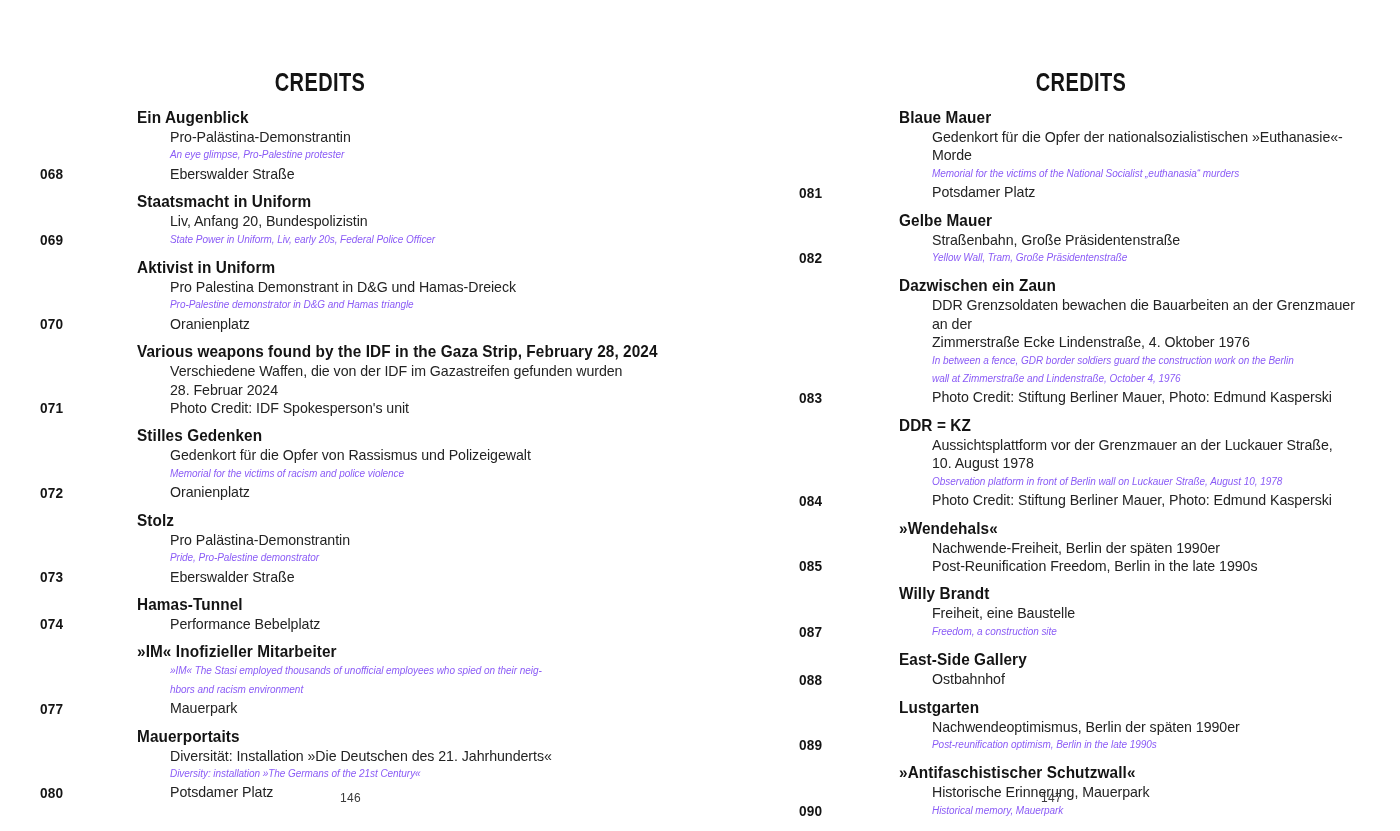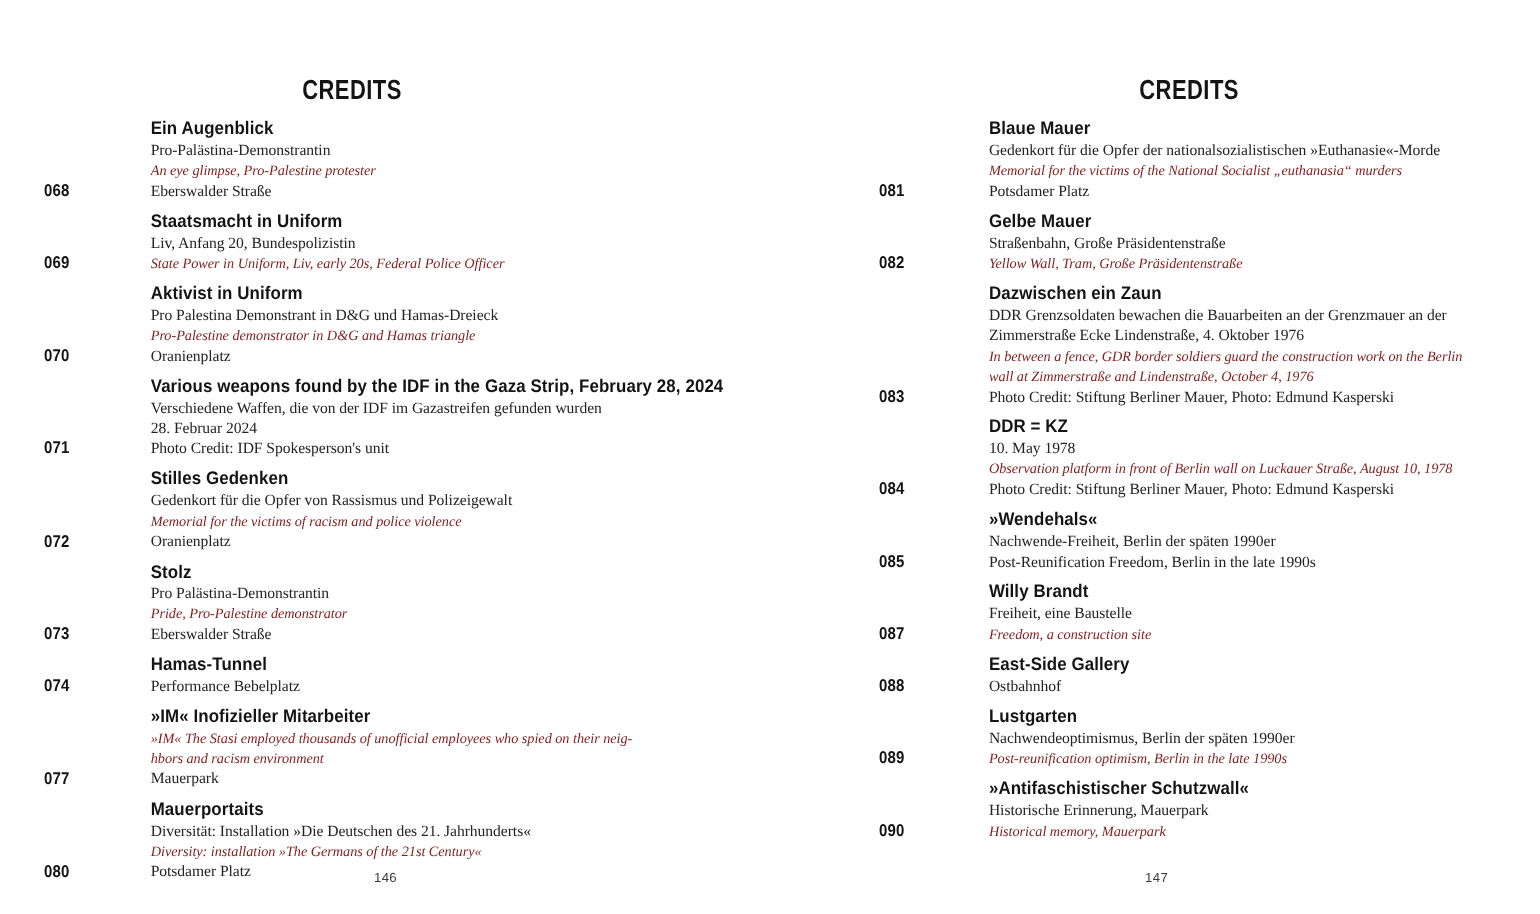--- a/index.html
+++ b/index.html
@@ -90,31 +90,32 @@
     line-height: 19px;
     color: #141414;
     letter-spacing: 0.1px;
     transform: scaleX(0.93);
     transform-origin: left top;
     white-space: nowrap;
     margin-bottom: 1px;
   }
 
   .line {
-    font-family: Liberation Serif, serif;
+    font-family: Liberation Sans, sans-serif;
     font-size: 14.2px;
     line-height: 18.4px;
     color: #232323;
     letter-spacing: -0.05px;
+    margin-left: 33px;
   }
 
   .line.italic {
     font-style: italic;
-    font-size: 13px;
-    color: #7f1d1d;
+    font-size: 10px;
+    color: #8b5cf6;
   }
 
   .folio {
     position: absolute;
     bottom: 26px;
     font-family: Liberation Sans, sans-serif;
     font-size: 12px;
     color: #3a3a3a;
     letter-spacing: 0.3px;
   }
@@ -239,21 +240,22 @@
             <div class="line">Zimmerstraße Ecke Lindenstraße, 4. Oktober 1976</div>
             <div class="line italic">In between a fence, GDR border soldiers guard the construction work on the Berlin</div>
             <div class="line italic">wall at Zimmerstraße and Lindenstraße, October 4, 1976</div>
             <div class="line">Photo Credit: Stiftung Berliner Mauer, Photo: Edmund Kasperski</div>
           </div>
         </div>
         <div class="entry">
           <div class="entry-num">084</div>
           <div class="entry-body">
             <div class="entry-heading">DDR = KZ</div>
-            <div class="line">10. May 1978</div>
+            <div class="line">Aussichtsplattform vor der Grenzmauer an der Luckauer Straße,</div>
+            <div class="line">10. August 1978</div>
             <div class="line italic">Observation platform in front of Berlin wall on Luckauer Straße, August 10, 1978</div>
             <div class="line">Photo Credit: Stiftung Berliner Mauer, Photo: Edmund Kasperski</div>
           </div>
         </div>
         <div class="entry">
           <div class="entry-num">085</div>
           <div class="entry-body">
             <div class="entry-heading">»Wendehals«</div>
             <div class="line">Nachwende-Freiheit, Berlin der späten 1990er</div>
             <div class="line">Post-Reunification Freedom, Berlin in the late 1990s</div>

